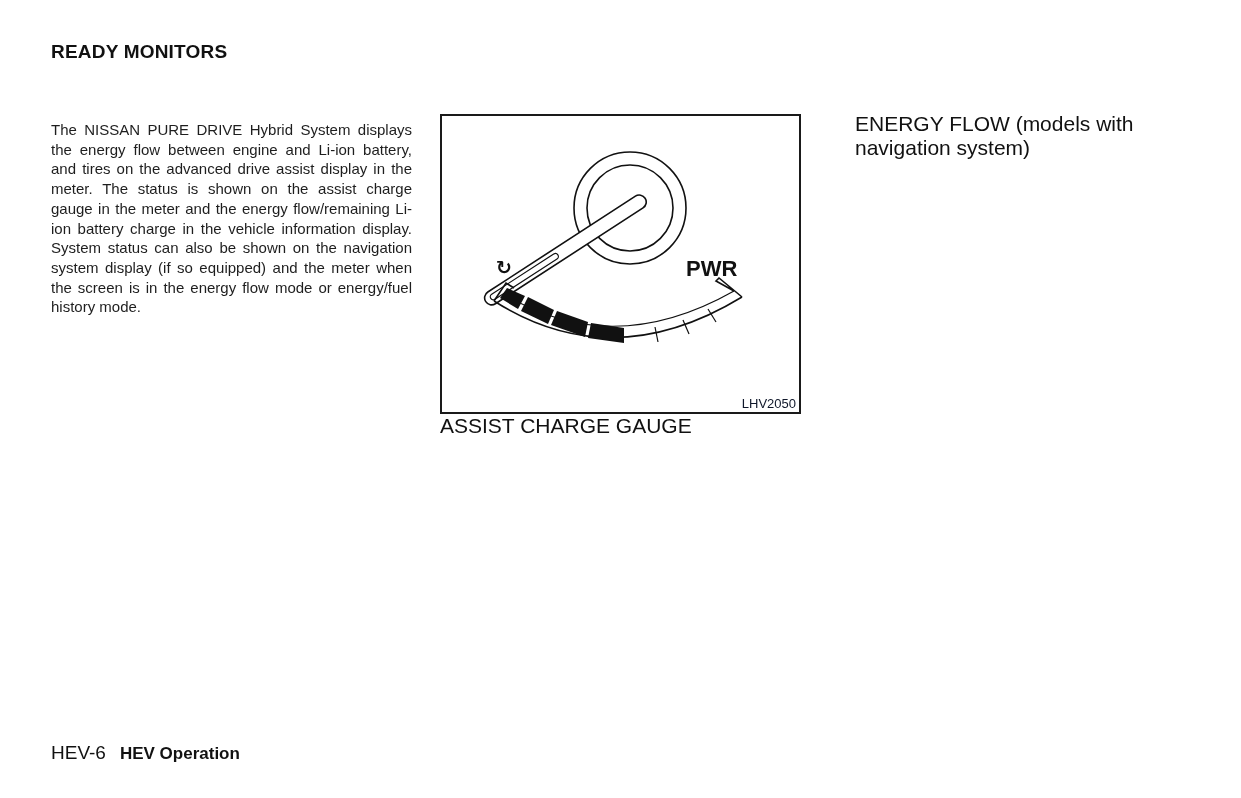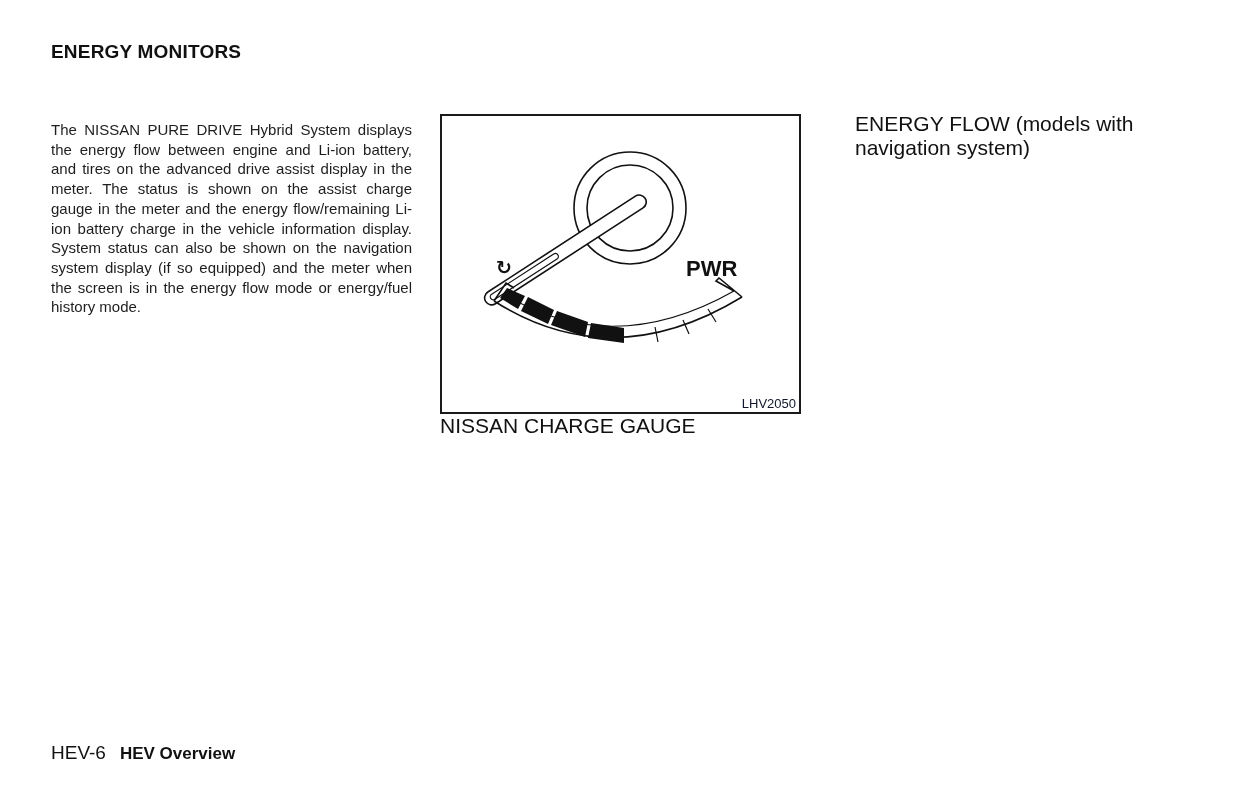--- a/index.html
+++ b/index.html
@@ -38,21 +38,21 @@
   .right-p1 { margin-top: 9px; }
   .footer {
     position: absolute; left: 51px; top: 742px; font-size: 19px; color: #111;
   }
   .footer .page-num { font-weight: normal; }
   .footer .chapter { font-weight: bold; margin-left: 14px; font-size: 17px; }
 </style>
 </head>
 <body>
 
-<div class="section-title">ENERGY MONITORS</div>
+<div class="section-title">READY MONITORS</div>
 
 <div class="col col-left">
   <p class="body">The NISSAN PURE DRIVE Hybrid System dis­plays the energy flow between engine and Li-ion battery, and tires on the advanced drive assist display in the meter. The status is shown on the assist charge gauge in the meter and the energy flow/remaining Li-ion battery charge in the ve­hicle information display. System status can also be shown on the navigation system display (if so equipped) and the meter when the screen is in the energy flow mode or energy/fuel history mode.</p>
 </div>
 
 <div class="col col-mid">
   <div class="figure">
     <svg width="357" height="296" viewBox="0 0 357 296">
 
       <circle cx="188" cy="92" r="56" fill="none" stroke="#111" stroke-width="1.6"></circle>
@@ -81,22 +81,22 @@
       <line x1="213" y1="211" x2="216" y2="226" stroke="#111" stroke-width="1.2"></line>
       <line x1="241" y1="204" x2="247" y2="218" stroke="#111" stroke-width="1.2"></line>
       <line x1="266" y1="193" x2="274" y2="206" stroke="#111" stroke-width="1.2"></line>
 
       <text x="54" y="158" font-family="DejaVu Sans, sans-serif" font-weight="bold" font-size="19" fill="#111">↻</text>
 
       <text x="244" y="160" font-family="Liberation Sans, sans-serif" font-weight="bold" font-size="22" fill="#111">PWR</text>
     </svg>
     <div class="fig-code">LHV2050</div>
   </div>
-  <h3 class="sub mid-title">NISSAN CHARGE GAUGE</h3>
+  <h3 class="sub mid-title">ASSIST CHARGE GAUGE</h3>
 </div>
 
 <div class="col col-right">
   <h3 class="sub">ENERGY FLOW (models with navigation system)</h3>
 </div>
 
 <div class="footer">
-  <span class="page-num">HEV-6</span><span class="chapter">HEV Overview</span>
+  <span class="page-num">HEV-6</span><span class="chapter">HEV Operation</span>
 </div>
 
 </body></html>

